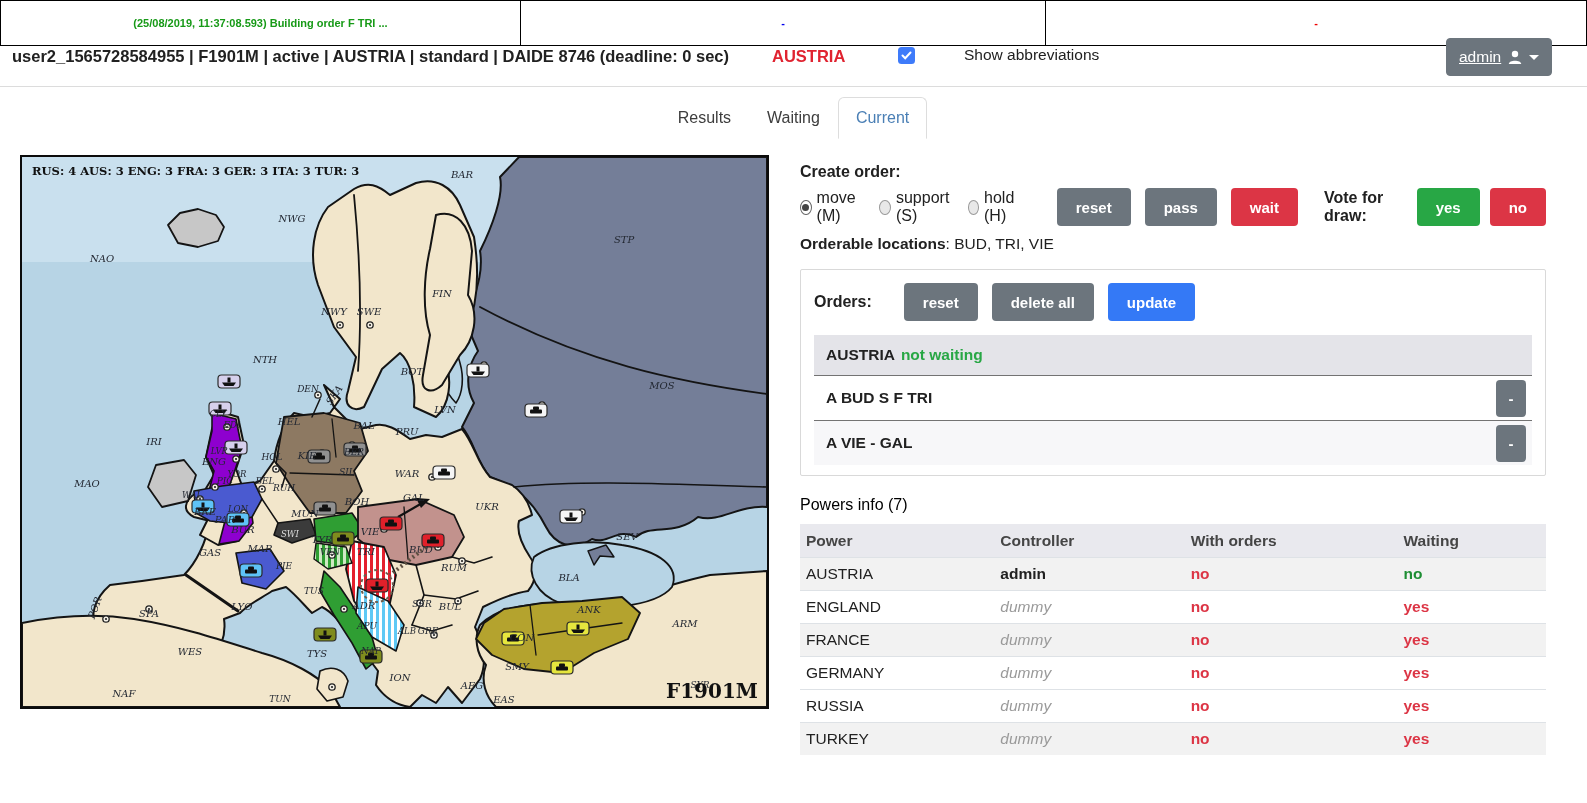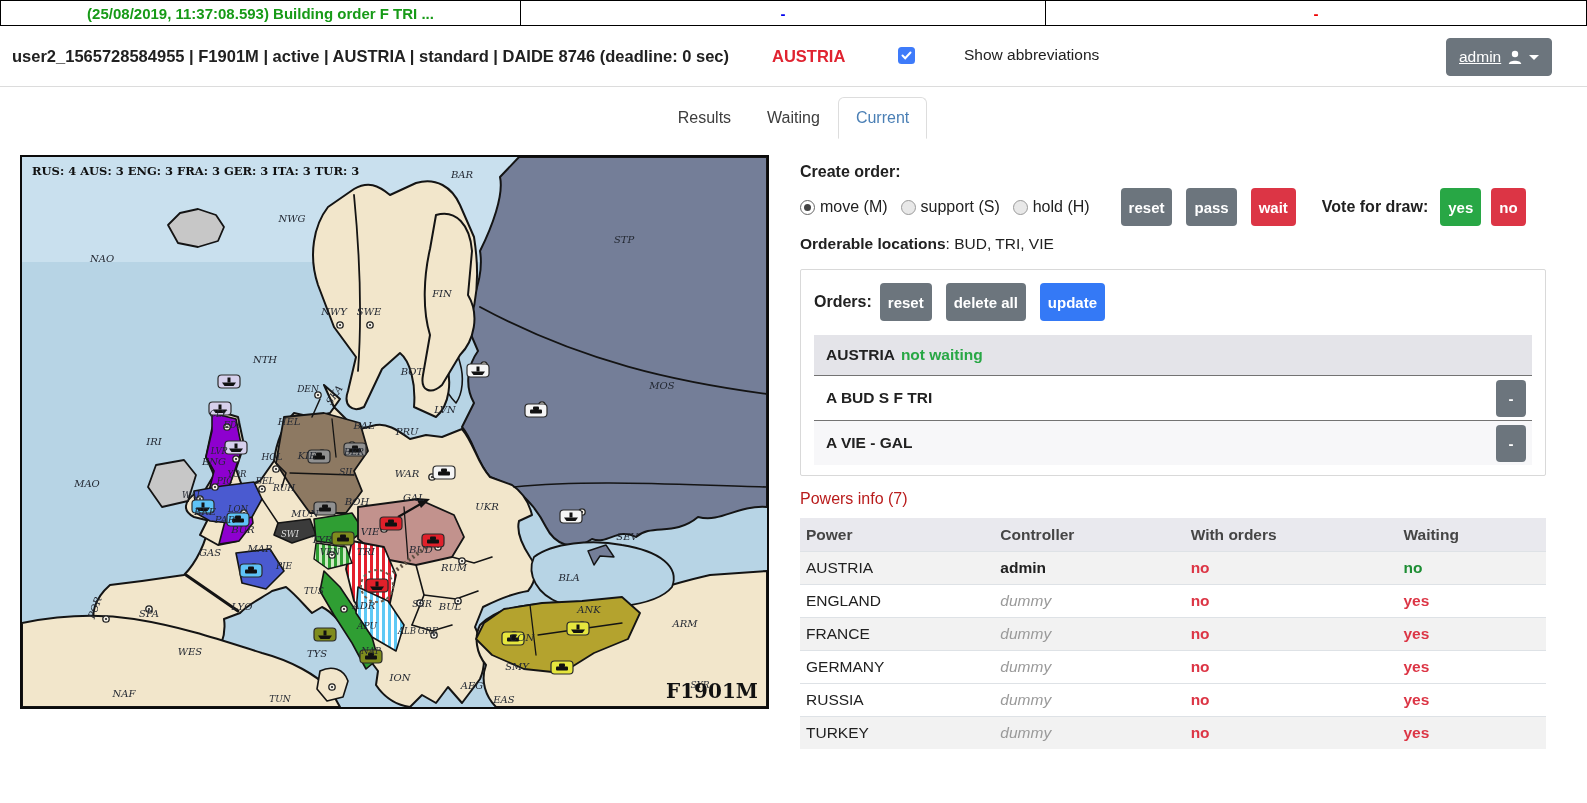--- a/index.html
+++ b/index.html
@@ -1,21 +1,21 @@
 <!DOCTYPE html>
 <html><head>
 <meta charset="utf-8">
 <style>
   html,body{margin:0;padding:0;background:#fff;}
   .page{position:relative;width:1587px;height:803px;overflow:hidden;
         font-family:"Liberation Sans",sans-serif;color:#212121;background:#fff;}
   
   .statusbar{position:absolute;top:0;left:0;width:1587px;height:30px;display:flex;}
-  .status-cell{box-sizing:border-box;border:1px solid #000;height:26px;display:flex;
-               align-items:center;justify-content:center;font-size:15px;font-weight:bold;background:#fff;}
+  .status-cell{box-sizing:border-box;border:1px solid #000;height:46px;display:flex;
+               align-items:center;justify-content:center;font-size:11px;font-weight:bold;background:#fff;}
   .status-cell+.status-cell{margin-left:-1px;}
   .status-left{width:521px;color:#179a17;}
   .status-mid{width:526px;color:#0000ee;}
   .status-right{width:542px;color:#ee0000;}
   
   .game-info{position:absolute;left:12px;top:47px;font-size:16.5px;font-weight:bold;white-space:nowrap;}
   .power-name{position:absolute;left:772px;top:47px;font-size:16.5px;font-weight:bold;color:#e02330;}
   .show-abbr{position:absolute;left:898px;top:46px;display:flex;align-items:center;gap:8px;cursor:pointer;}
   .checkbox{width:17px;height:17px;border-radius:3.5px;background:#3e7bfa;display:flex;
             align-items:center;justify-content:center;}
@@ -38,45 +38,45 @@
   
   .right-col{position:absolute;left:800px;top:163px;width:746px;}
   .co-title{font-size:16px;font-weight:bold;margin-bottom:7px;}
   .co-row{display:flex;align-items:center;}
   .radio-opt{display:flex;align-items:center;gap:5px;margin-right:13px;font-size:16px;cursor:pointer;}
   .radio{width:15px;height:15px;border-radius:50%;border:1px solid #9a9a9a;background:#e8e8e8;
          display:flex;align-items:center;justify-content:center;box-sizing:border-box;}
   .radio.sel{background:#fff;border-color:#666;}
   .radio.sel::after{content:"";width:7px;height:7px;border-radius:50%;background:#444;}
   .btn{height:38px;border:none;border-radius:4px;color:#fff;font-size:15px;font-weight:600;
-       padding:0 8px;cursor:pointer;font-family:"Liberation Sans",sans-serif;}
+       padding:0 19px;cursor:pointer;font-family:"Liberation Sans",sans-serif;}
   .btn-gray{background:#6c757d;}
   .btn-red{background:#dc3545;}
   .btn-green{background:#28a745;}
   .btn-blue{background:#3479f6;}
   .co-row .btn{margin-left:14px;}
   .co-row .btn:first-of-type{margin-left:18px;}
   .vote-label{font-size:16px;font-weight:bold;margin-left:26px;}
   .orderable{margin-top:9px;font-size:15.5px;}
   .orderable b{font-weight:bold;}
   .orders-panel{margin-top:16px;border:1px solid #d9d9d9;border-radius:2px;padding:13px 13px 10px 13px;box-sizing:border-box;}
   .orders-head{display:flex;align-items:center;}
-  .orders-title{font-size:16px;font-weight:bold;margin-right:8px;}
+  .orders-title{font-size:16px;font-weight:bold;margin-right:32px;}
   .orders-head .btn{margin-right:14px;}
   .orders-list{margin-top:14px;}
   .orders-status{height:40px;display:flex;align-items:center;background:#e4e4e9;padding:0 12px;
                  font-size:15.5px;font-weight:bold;}
   .orders-status .nw{color:#28a745;margin-left:6px;}
   .order-row{height:44px;display:flex;align-items:center;padding:0 6px 0 12px;font-size:15.5px;
              font-weight:bold;border-top:1px solid #737373;justify-content:flex-end;}
   .order-row.alt{background:#f7f7f9;}
   .order-row .grow{flex:1;}
   .minus-btn{width:30px;height:37px;background:#6c757d;border:none;border-radius:4px;color:#fff;
              font-size:15px;font-weight:bold;cursor:pointer;}
-  .powers-title{margin-top:14px;font-size:16px;color:#b91c1c;}
+  .powers-title{margin-top:20px;font-size:16px;color:#000000;}
   table.powers{margin-top:10px;width:746px;border-collapse:collapse;font-size:15.5px;}
   table.powers th{background:#e9e9ee;text-align:left;font-weight:bold;color:#454545;height:33px;padding:0 0 0 6px;}
   table.powers td{height:32px;padding:0 0 0 6px;border-top:1px solid #dee2e6;}
   table.powers tr.alt td{background:#f2f2f2;}
   .c-power{width:194px;} .c-ctrl{width:190px;} .c-orders{width:215px;} .c-wait{width:147px;}
   .ctrl-human{font-weight:bold;} .ctrl-dummy{font-style:italic;color:#999;}
   .v-red{color:#dc3545;font-weight:bold;} .v-green{color:#1e8e34;font-weight:bold;}
 </style>
 </head>
 <body>

